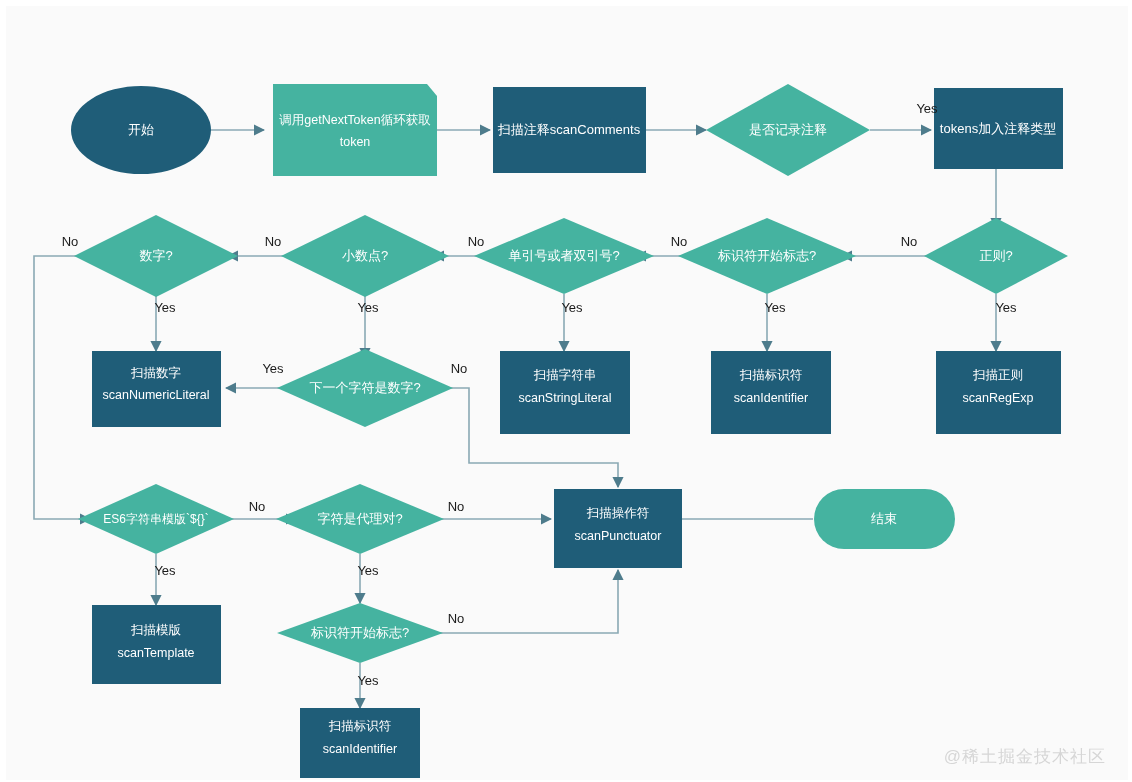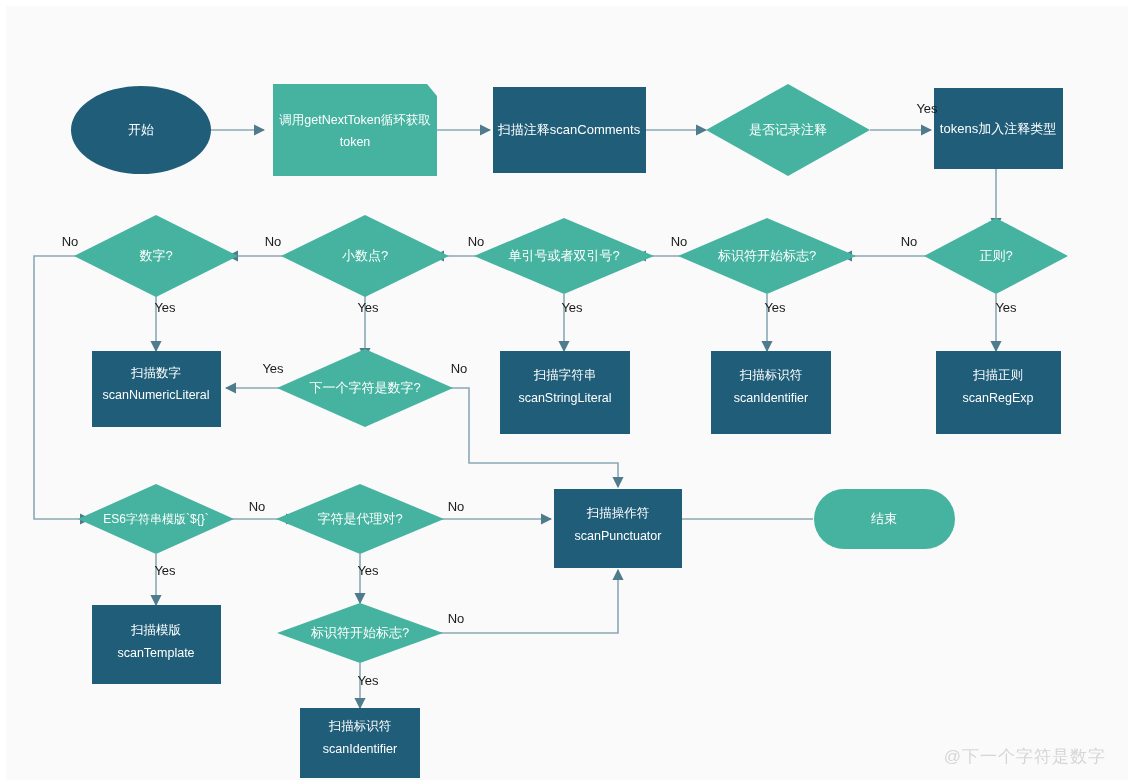--- a/index.html
+++ b/index.html
@@ -232,15 +232,15 @@
     <text class="edgeLabel" x="453" y="364">No</text>
     <text class="edgeLabel" x="251" y="502">No</text>
     <text class="edgeLabel" x="159" y="566">Yes</text>
     <text class="edgeLabel" x="450" y="502">No</text>
     <text class="edgeLabel" x="362" y="566">Yes</text>
     <text class="edgeLabel" x="450" y="614">No</text>
     <text class="edgeLabel" x="362" y="676">Yes</text>
   </g>
 </svg>
 
-<div class="watermark">@下一个字符是数字</div>
+<div class="watermark">@稀土掘金技术社区</div>
 
 </div>
 
 </body></html>

